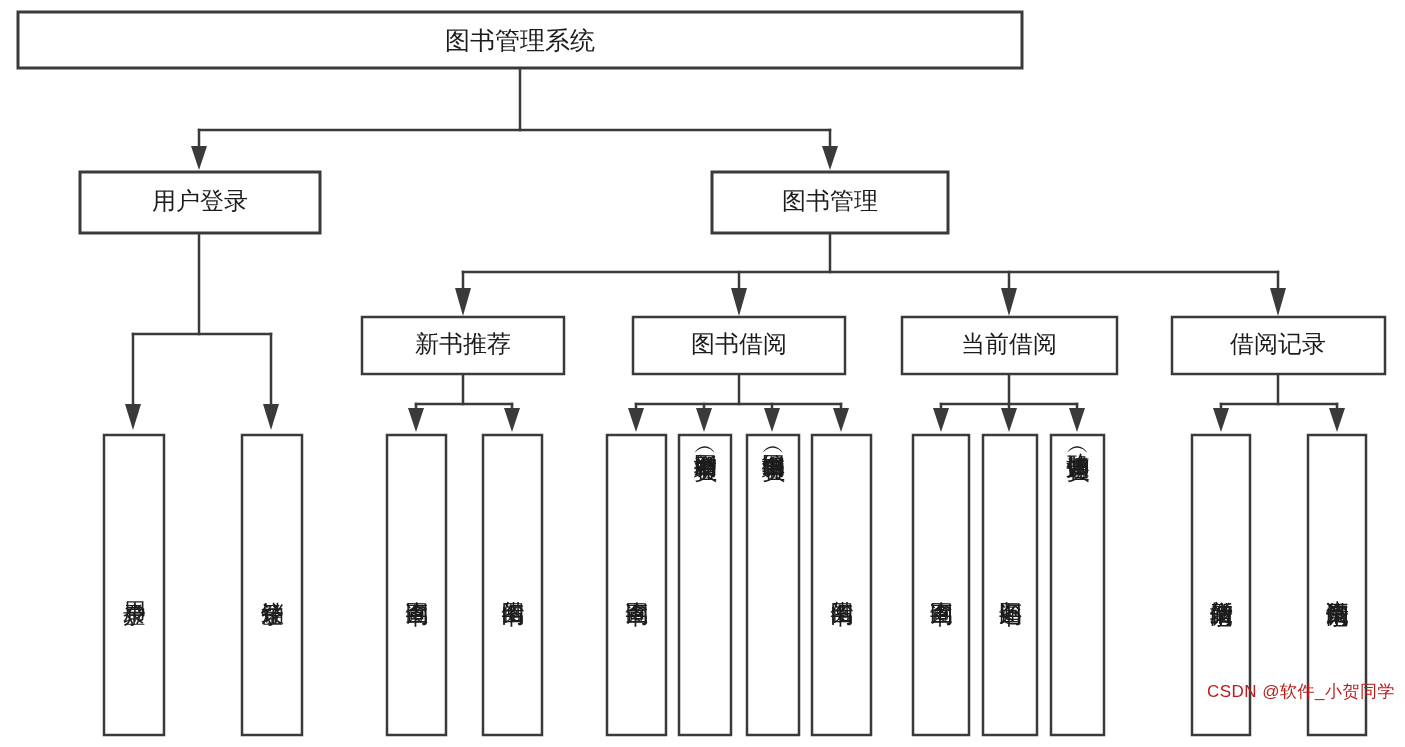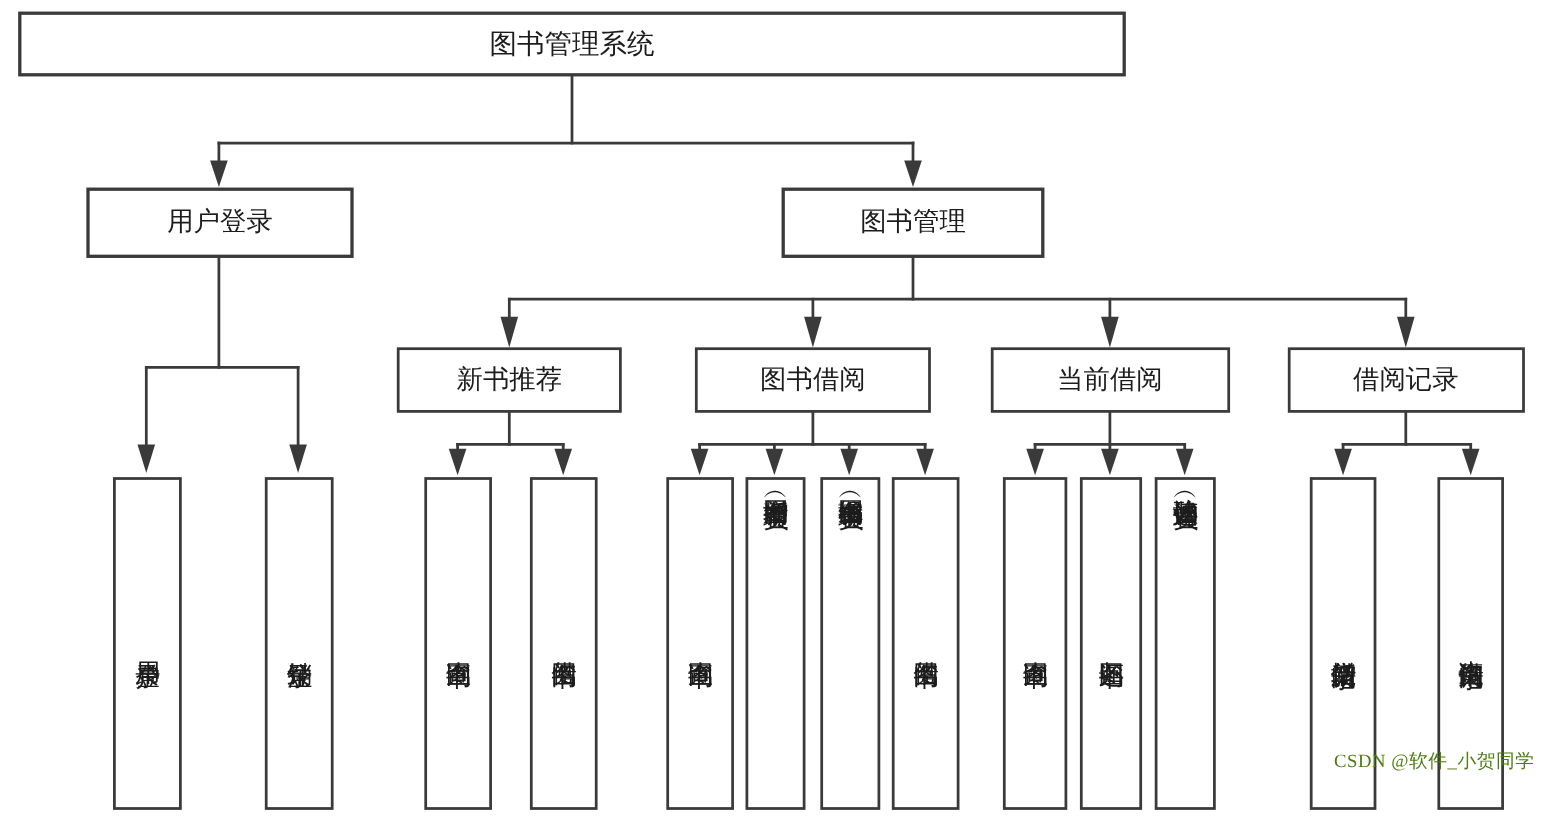--- a/index.html
+++ b/index.html
@@ -62,23 +62,23 @@
     color: #1c1c1c;
     letter-spacing: 1px;
     text-align: center;
     white-space: nowrap;
     pointer-events: none;
   }
   .watermark {
     position: absolute;
     right: 10px;
     bottom: 4px;
-    font-family: Liberation Serif, serif;
+    font-family: Liberation Sans, sans-serif;
     font-size: 17px;
-    color: #4d7c0f;
+    color: #b91c1c;
     white-space: nowrap;
     letter-spacing: 0.5px;
   }
 </style>
 </head>
 <body>
 
 <div id="diagram-root">
 
   <svg class="diagram" viewBox="0 0 1405 747" xmlns="http://www.w3.org/2000/svg">

